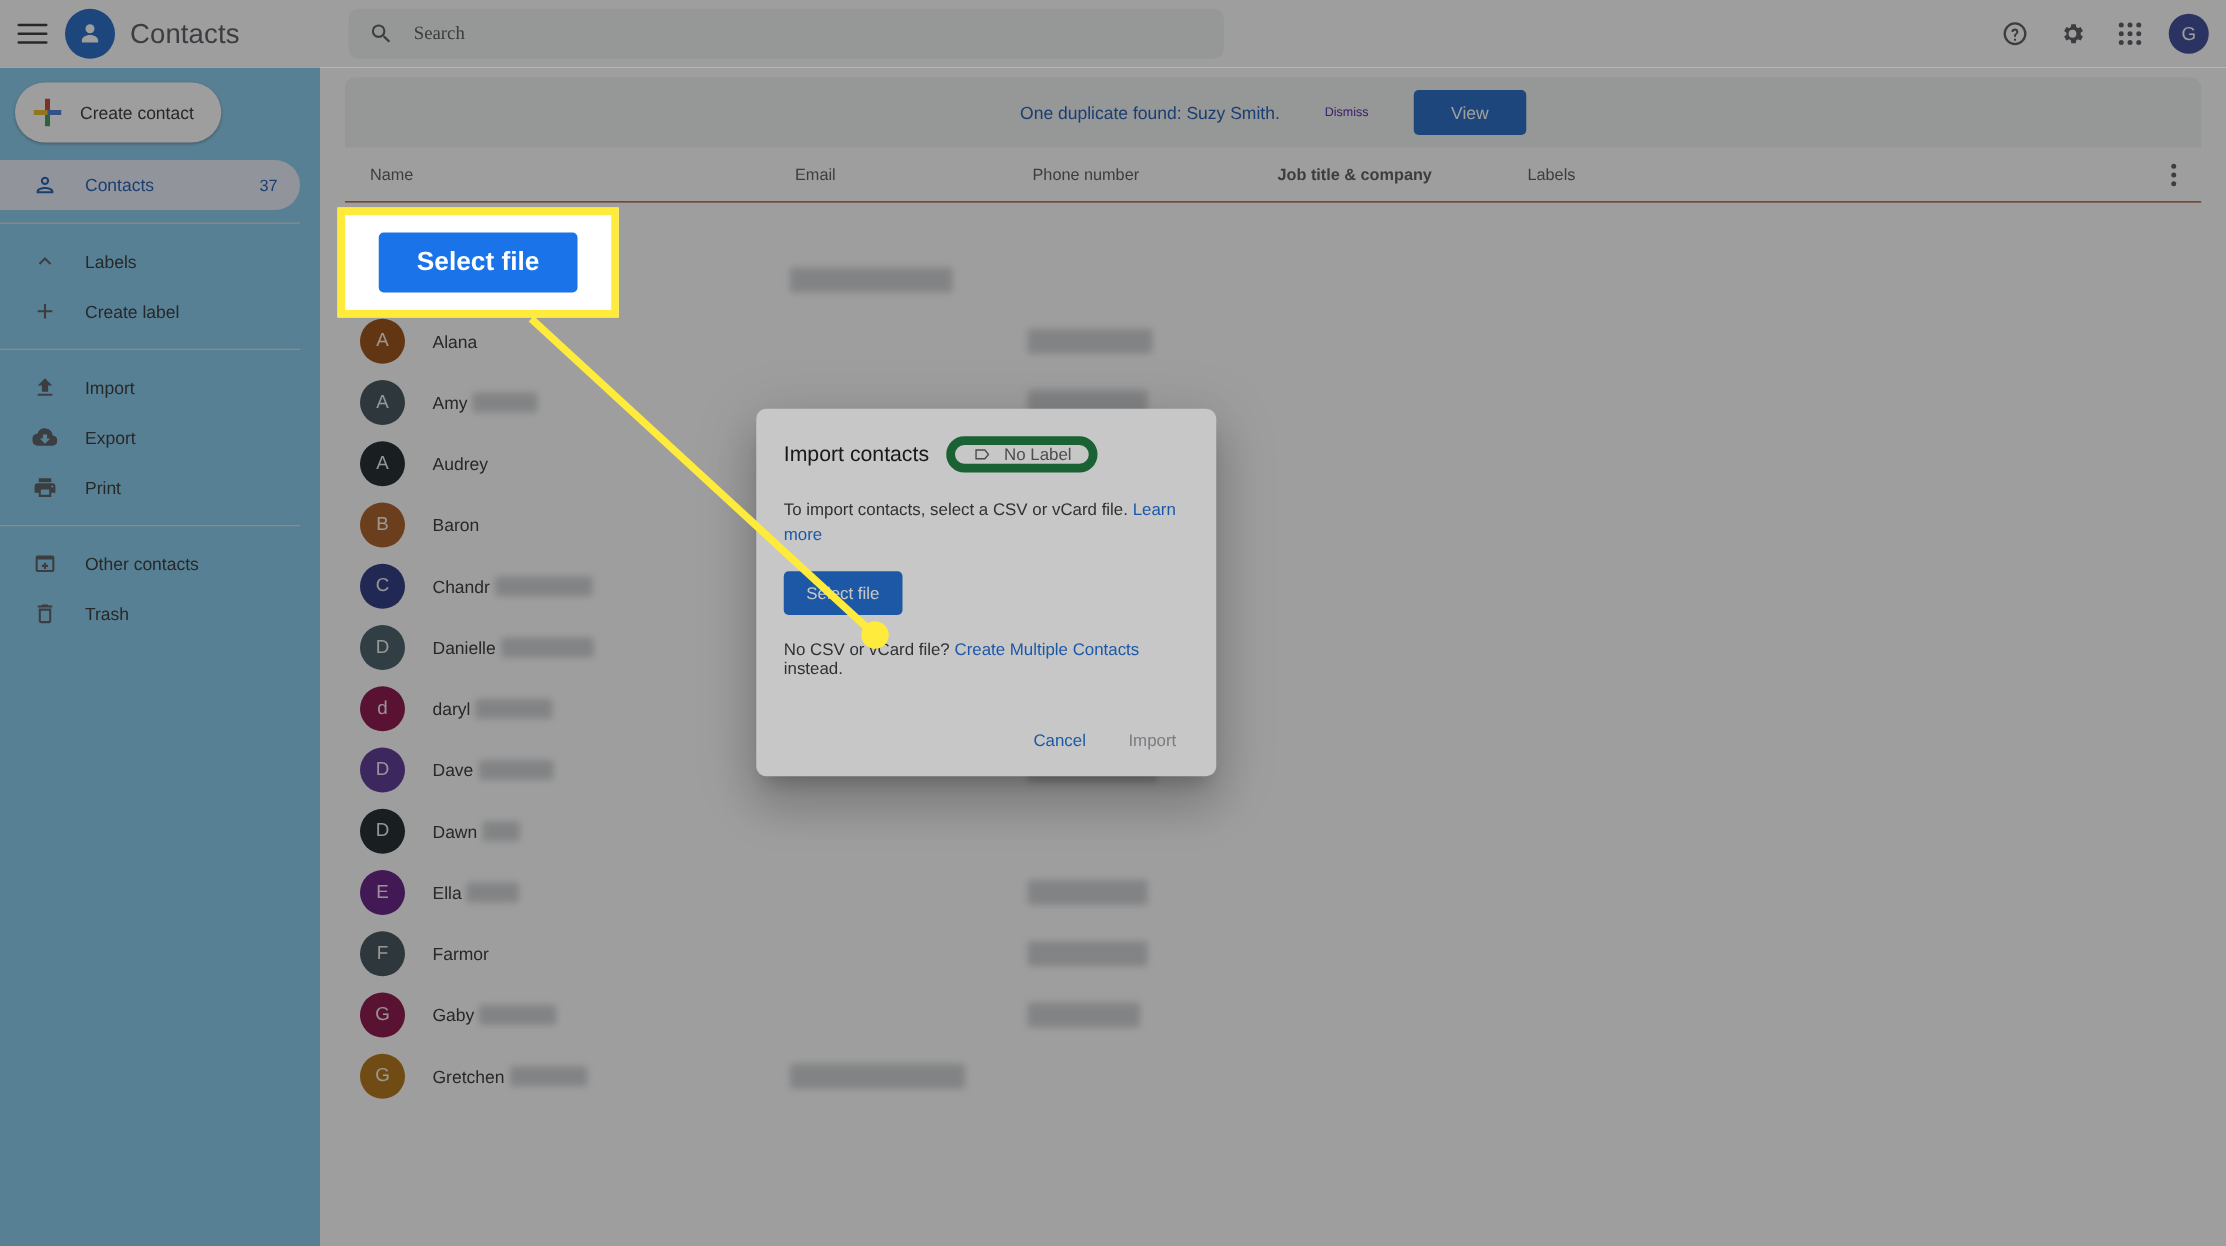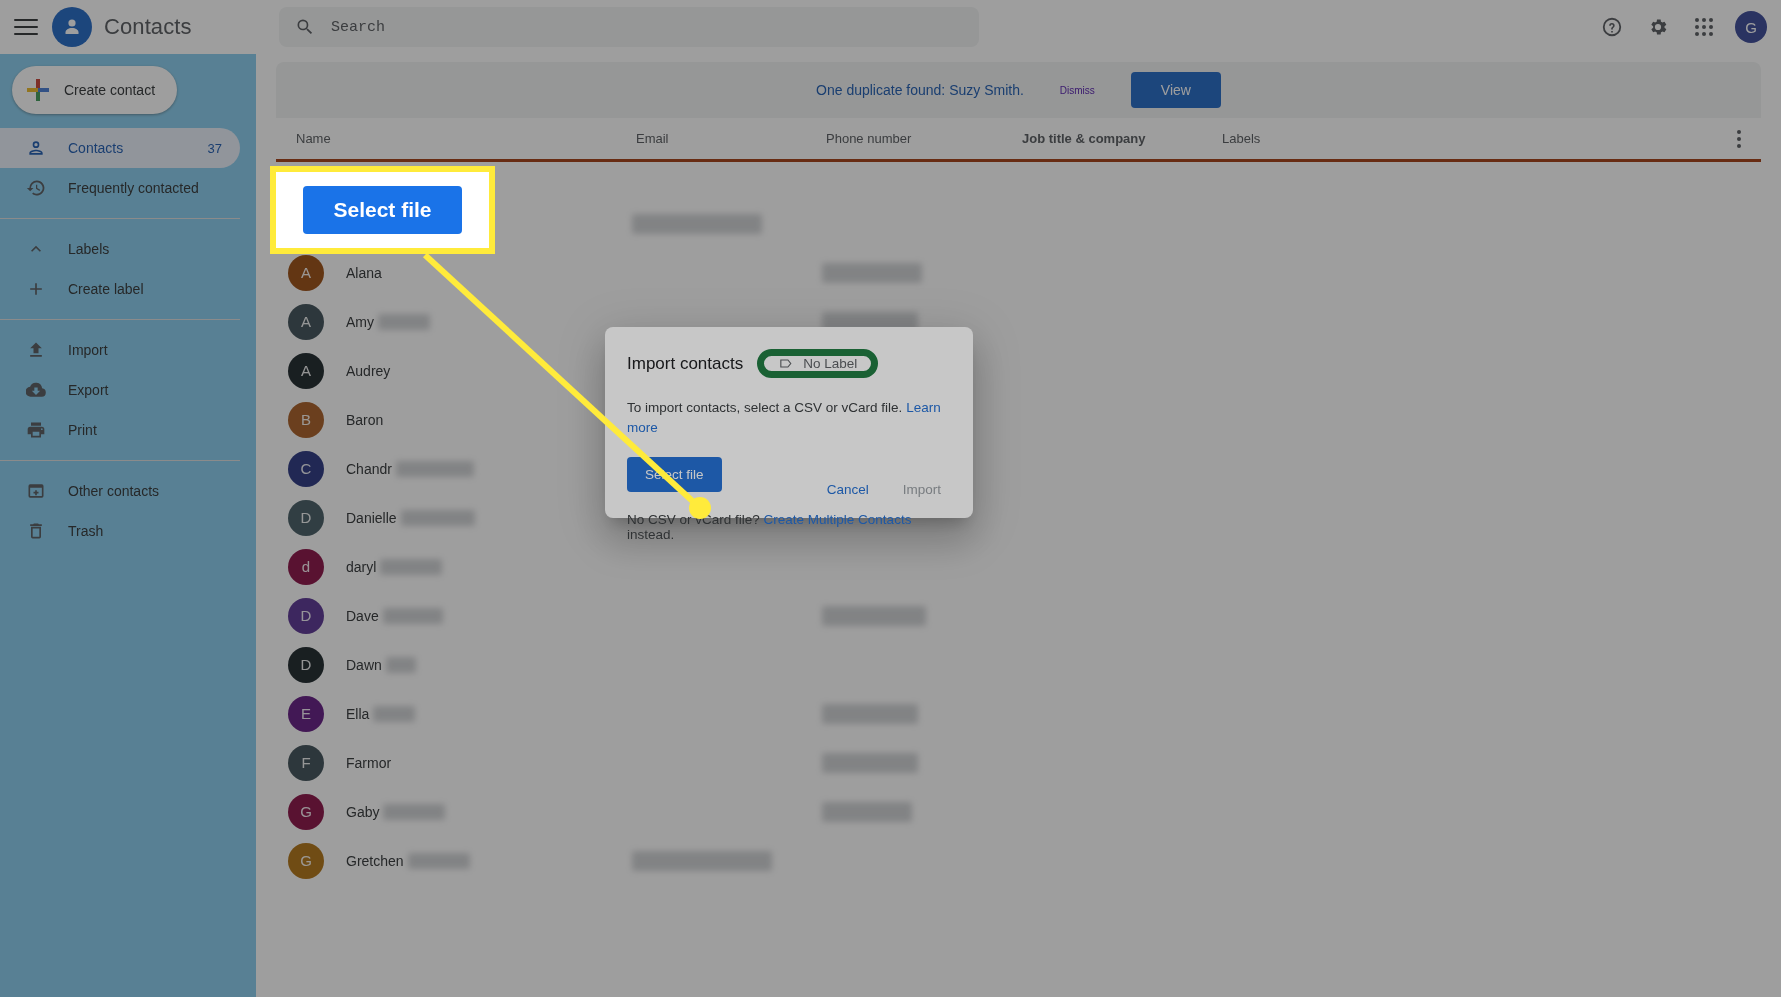--- a/index.html
+++ b/index.html
@@ -44,21 +44,21 @@
 
   .searchbar {
     position: absolute; left: 279px; top: 7px;
     width: 700px; height: 40px;
     background: #f1f3f4; border-radius: 8px;
     display: flex; align-items: center; padding: 0 16px; gap: 16px;
   }
   .searchbar svg { width: 20px; height: 20px; fill: #5f6368; flex: none; }
   .search-input {
     border: none; outline: none; background: transparent;
-    font-family: Liberation Mono, monospace;
+    font-family: Liberation Serif, serif;
     font-size: 15px; color: #3c4043; width: 100%;
   }
   .search-input::placeholder { color: #5f6368; }
 
   .header-right {
     position: absolute; right: 10px; top: 0; height: 54px;
     display: flex; align-items: center; gap: 8px;
   }
   .icon-btn {
     width: 38px; height: 38px; border-radius: 50%;
@@ -128,21 +128,21 @@
     font-size: 10px; color: #6d28d9; padding: 9px 22px; border-radius: 4px;
   }
   .btn-filled {
     background: #1a73e8; color: #fff; border: none; cursor: pointer;
     font-family: "Liberation Sans", sans-serif;
     font-size: 14px; padding: 10px 30px; border-radius: 4px;
   }
 
   .col-head {
     display: flex; align-items: center; height: 44px;
-    padding: 0 20px 0 20px; border-bottom: 3px solid #c2410c;
+    padding: 0 20px 0 20px; border-bottom: 1px solid #c2410c;
     margin: 0 20px;
   }
   .col-head .ch { font-size: 13px; color: #5f6368; }
   .ch-name { width: 340px; }
   .ch-email { width: 190px; }
   .ch-phone { width: 196px; }
   .ch-job { width: 200px; font-weight: bold; }
   .ch-labels { flex: 1; }
   .kebab { display:flex; flex-direction:column; gap:3px; cursor:pointer; }
   .kebab i { width: 4px; height: 4px; border-radius: 50%; background: #5f6368; display:block; }
@@ -168,21 +168,21 @@
   }
   .cell { position: relative; display: flex; align-items: center; }
   .c-name { width: 340px; }
   .c-email { width: 190px; }
   .c-phone { width: 196px; }
 
   
   .scrim { position: absolute; inset: 0; background: rgba(0,0,0,0.0); }
   .dialog {
     position: absolute; left: 605px; top: 327px;
-    width: 368px; height: 191px;
+    width: 368px; height: 294px;
     background: #ffffff; border-radius: 8px;
     box-shadow: 0 11px 15px -7px rgba(0,0,0,.2), 0 24px 38px 3px rgba(0,0,0,.14), 0 9px 46px 8px rgba(0,0,0,.12);
     padding: 22px 24px 0 22px;
     filter: brightness(0.78) saturate(0.85);
   }
   .dlg-head { display: flex; align-items: center; gap: 14px; }
   .dlg-title { font-size: 17px; color: #202124; }
   .chip {
     display: flex; align-items: center; gap: 8px;
     border: 7px solid #15803d; border-radius: 16px;
@@ -297,29 +297,20 @@
       <div class="nav-item active">
         <span class="nav-ico">
           <svg viewBox="0 0 24 24">
               <path d="M12 12a4 4 0 10-4-4 4 4 0 004 4zm0 2c-2.7 0-8 1.3-8 4v2h16v-2c0-2.7-5.3-4-8-4zm0 1.9c2.97 0 6.1 1.46 6.1 2.1v.1H5.9V18c0-.64 3.13-2.1 6.1-2.1zM12 6a2 2 0 11-2 2 2 2 0 012-2z"></path>
             </svg>
         </span>
         <span class="nav-label">Contacts</span>
         <span class="nav-count">37</span>
       </div>
 
-      <div class="nav-item">
-        <span class="nav-ico">
-          <svg viewBox="0 0 24 24">
-              <path d="M13 3a9 9 0 00-9 9H1l4 4 4-4H6a7 7 0 117 7 6.9 6.9 0 01-4.3-1.5l-1.4 1.4A9 9 0 1013 3zm-1 5v5l4.2 2.5.8-1.3-3.5-2.1V8z"></path>
-            </svg>
-        </span>
-        <span class="nav-label">Frequently contacted</span>
-        <span class="nav-count"></span>
-      </div>
 
 
       <div class="nav-sep"></div>
 
       <div class="nav-item">
         <span class="nav-ico">
           <svg viewBox="0 0 24 24">
               <path d="M12 8l-6 6 1.4 1.4L12 10.8l4.6 4.6L18 14z"></path>
             </svg>
         </span>

